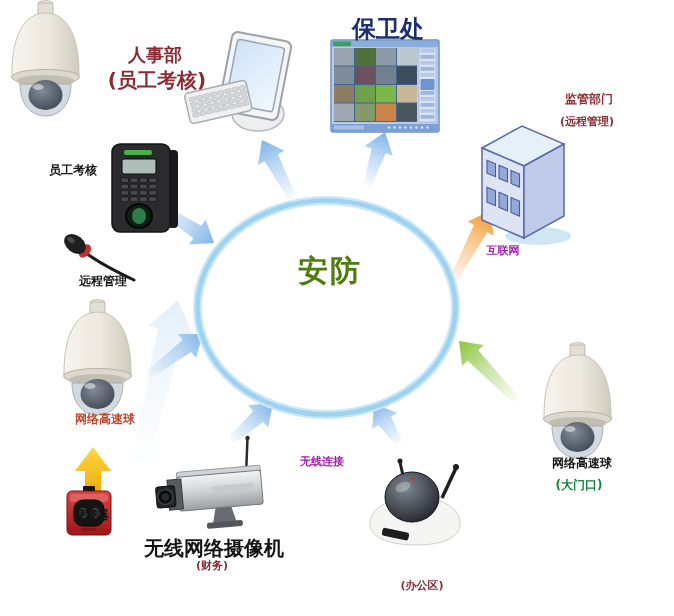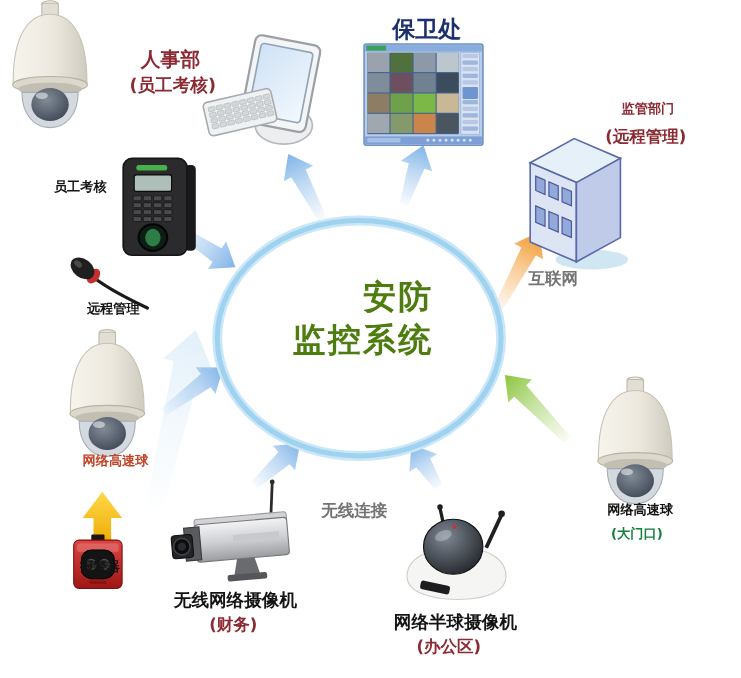--- a/index.html
+++ b/index.html
@@ -2,25 +2,25 @@
 <html><head>
 <meta charset="utf-8">
 <style>
   html,body{margin:0;padding:0;background:#fff;}
   .stage{position:relative;width:674px;height:616px;background:#ffffff;overflow:hidden;
          font-family:"DejaVu Sans","Liberation Sans",sans-serif;}
   svg.scene{position:absolute;left:0;top:0;}
   .lbl{position:absolute;transform:translateX(-50%);font-weight:bold;white-space:nowrap;line-height:1.25;}
   .maroon{color:#8b2a33}
   .navy{color:#1c2f6e}
-  .bluelink{color:#737373}
+  .bluelink{color:#a21caf}
   .blk{color:#141414}
   .brickred{color:#c0452a}
   .red{color:#15803d}
-  .fs15{font-size:15px}.fs16{font-size:16px}.fs17{font-size:12px}.fs18{font-size:18px}.fs19{font-size:21px}
+  .fs15{font-size:11px}.fs16{font-size:20px}.fs17{font-size:12px}.fs18{font-size:18px}.fs19{font-size:24px}
   .title{position:absolute;left:330px;top:251px;transform:translateX(-50%);text-align:right;
          color:#4d7c0f;font-weight:bold;font-size:30px;line-height:39px;letter-spacing:2px;}
 </style>
 </head>
 <body>
 
 <div class="stage">
 
   <svg id="scene" class="scene" width="674" height="616" viewBox="0 0 674 616">
     <defs>
@@ -310,33 +310,31 @@
       <path d="M8,76 C8,60 26,50 54,50 C82,50 98,60 98,76 C98,89 82,97 54,97 C26,97 8,89 8,76 Z" fill="#f5f5f3" stroke="#cfcfcb"></path>
       <ellipse cx="50" cy="49" rx="27" ry="25" fill="url(#smokeGrad)" stroke="#0f1013"></ellipse>
       <ellipse cx="41" cy="39" rx="8" ry="4.5" transform="rotate(-22 41 39)" fill="#ffffff" opacity="0.28"></ellipse>
       <circle cx="51" cy="31" r="1.8" fill="#d03030"></circle>
       <rect x="20" y="82" width="27" height="8" rx="2.5" transform="rotate(12 33 86)" fill="#1d1d1f"></rect>
     </g>
   </svg>
 
   <div class="title">
     <div>安防</div>
-    <div>监控系统</div>
   </div>
 
   <div class="lbl maroon fs18" style="left:155px;top:44px">人事部</div>
   <div class="lbl maroon fs16" style="left:157px;top:68px">(员工考核)</div>
   <div class="lbl navy fs19" style="left:388px;top:14px">保卫处</div>
   <div class="lbl maroon fs17" style="left:589px;top:92px">监管部门</div>
   <div class="lbl maroon fs15" style="left:587px;top:115px">(远程管理)</div>
   <div class="lbl bluelink fs15" style="left:503px;top:244px">互联网</div>
   <div class="lbl blk fs17" style="left:73px;top:163px">员工考核</div>
   <div class="lbl blk fs17" style="left:103px;top:274px">远程管理</div>
   <div class="lbl brickred fs17" style="left:105px;top:412px">网络高速球</div>
   <div class="lbl blk fs17" style="left:91px;top:508px">报警器</div>
   <div class="lbl blk fs16" style="left:214px;top:536px">无线网络摄像机</div>
   <div class="lbl maroon fs15" style="left:212px;top:559px">(财务)</div>
   <div class="lbl bluelink fs15" style="left:322px;top:455px">无线连接</div>
-  <div class="lbl blk fs16" style="left:414px;top:556px">网络半球摄像机</div>
-  <div class="lbl maroon fs15" style="left:408px;top:579px">(办公区)</div>
+  <div class="lbl maroon fs15" style="left:422px;top:579px">(办公区)</div>
   <div class="lbl blk fs17" style="left:582px;top:456px">网络高速球</div>
   <div class="lbl red fs17" style="left:579px;top:478px">(大门口)</div>
 </div>
 
 </body></html>

